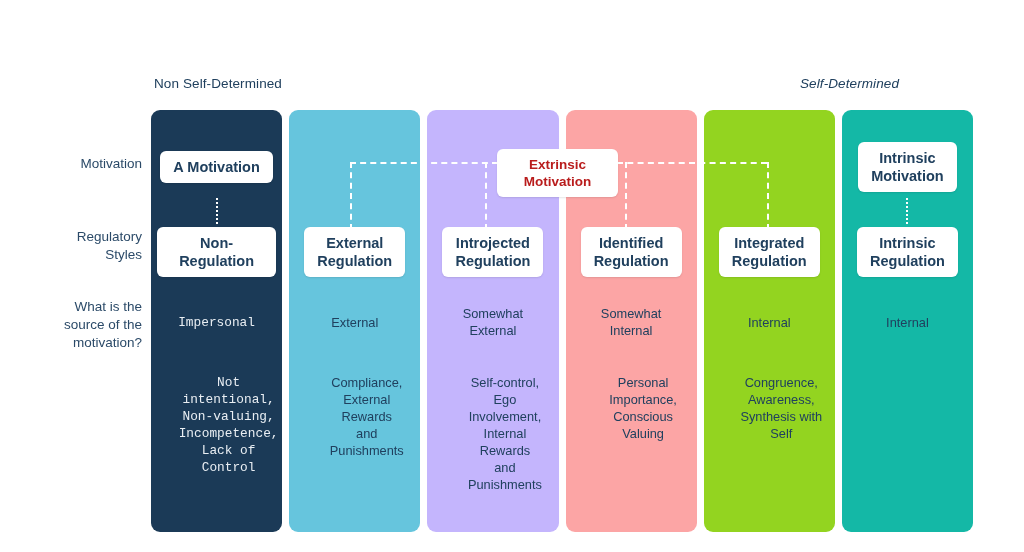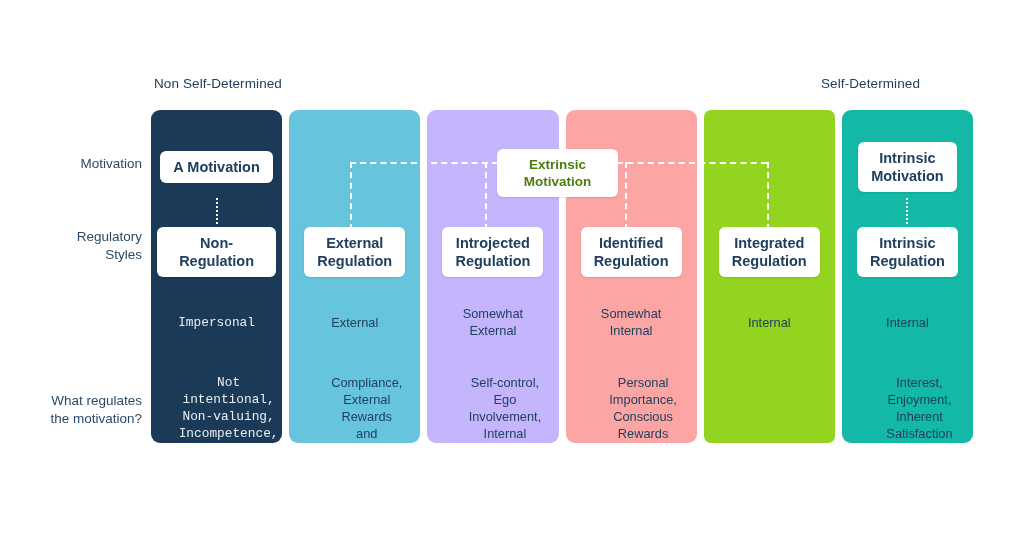--- a/index.html
+++ b/index.html
@@ -21,21 +21,21 @@
 
   
   .end-label {
     position: absolute;
     font-size: 13.5px;
     color: #20405e;
     letter-spacing: .1px;
     white-space: nowrap;
   }
   .end-label.left  { left: 154px; top: 76px; }
-  .end-label.right { left: 821px; top: 76px; }
+  .end-label.right { left: 800px; top: 76px; font-style: italic; }
 
   
   .row-labels {
     position: absolute;
     left: 0;
     top: 110px;
     width: 142px;
     height: 378px;
   }
   .row-label {
@@ -51,21 +51,21 @@
   .row-label.r1 { top: 118px; }
   .row-label.r2 { top: 188px; }
   .row-label.r3 { top: 282px; }
 
   
   .columns {
     position: absolute;
     left: 151px;
     top: 110px;
     width: 822px;
-    height: 333px;
+    height: 422px;
     display: flex;
     gap: 7px;
   }
   .col {
     position: relative;
     flex: 1 1 0;
     border-radius: 9px;
     overflow: hidden;
   }
 
@@ -135,43 +135,44 @@
     border-left: 2px dashed #ffffff;
   }
 
   .extrinsic-pill {
     position: absolute;
     left: 497px;
     top: 149px;
     width: 121px;
     background: #ffffff;
     border-radius: 6px;
-    color: #4d7c0f;
+    color: #b91c1c;
     font-size: 13.5px;
     line-height: 17px;
     font-weight: 600;
     padding: 7px 6px;
     text-align: center;
     box-shadow: 0 1px 2px rgba(0,0,0,.10);
   }
 </style>
 </head>
 <body>
 
 <div class="canvas">
 
   <div class="end-label left">Non Self-Determined</div>
   <div class="end-label right">Self-Determined</div>
 
   <div class="row-labels">
     <div class="row-label r0">Motivation</div>
     <div class="row-label r1" style="white-space:pre-line">Regulatory
 Styles</div>
-    <div class="row-label r3" style="white-space:pre-line">What regulates
-the motivation?</div>
+    <div class="row-label r2" style="white-space:pre-line">What is the
+source of the
+motivation?</div>
   </div>
 
   <div class="columns" id="columns">
       <div class="col" style="background: rgb(27, 58, 87);">
         <div class="cell motivation">
           <div class="pill">A Motivation</div>
         </div>
         <div class="dot-connector" style="top: 88px; height: 26px;"></div>
         <div class="cell regulatory">
           <div class="pill">Non-Regulation</div>
@@ -224,52 +225,51 @@
           <div class="pill">Identified
 Regulation</div>
         </div>
         <div class="cell source">
           <div class="plain dark">Somewhat
 Internal</div>
         </div>
         <div class="cell regulates">
           <div class="plain dark">Personal
 Importance,
-Conscious Rewards</div>
-        </div>
-      </div>
-      <div class="col" style="background: rgb(147, 212, 32); border-radius: 7px;">
+Conscious Valuing</div>
+        </div>
+      </div>
+      <div class="col" style="background: rgb(147, 212, 32);">
         <div class="cell motivation"></div>
         <div class="cell regulatory">
           <div class="pill">Integrated
 Regulation</div>
         </div>
         <div class="cell source">
           <div class="plain dark">Internal</div>
+        </div>
+        <div class="cell regulates">
+          <div class="plain dark">Congruence,
+Awareness,
+Synthesis with Self</div>
         </div>
       </div>
       <div class="col" style="background: #14b8a6;">
         <div class="cell motivation">
           <div class="pill">Intrinsic
 Motivation</div>
         </div>
         <div class="dot-connector" style="top: 88px; height: 26px;"></div>
         <div class="cell regulatory">
           <div class="pill">Intrinsic
 Regulation</div>
         </div>
         <div class="cell source">
           <div class="plain dark">Internal</div>
         </div>
-        <div class="cell regulates">
-          <div class="plain dark">Interest,
-Enjoyment,
-Inherent
-Satisfaction</div>
-        </div>
       </div>
     </div>
 
   <div class="bracket">
 
     <div class="dash-h" style="left:350px; top:162px; width:148px;"></div>
 
     <div class="dash-h" style="left:617px; top:162px; width:150px;"></div>
 
     <div class="dash-v" style="left:350px; top:162px; height:68px;"></div>

